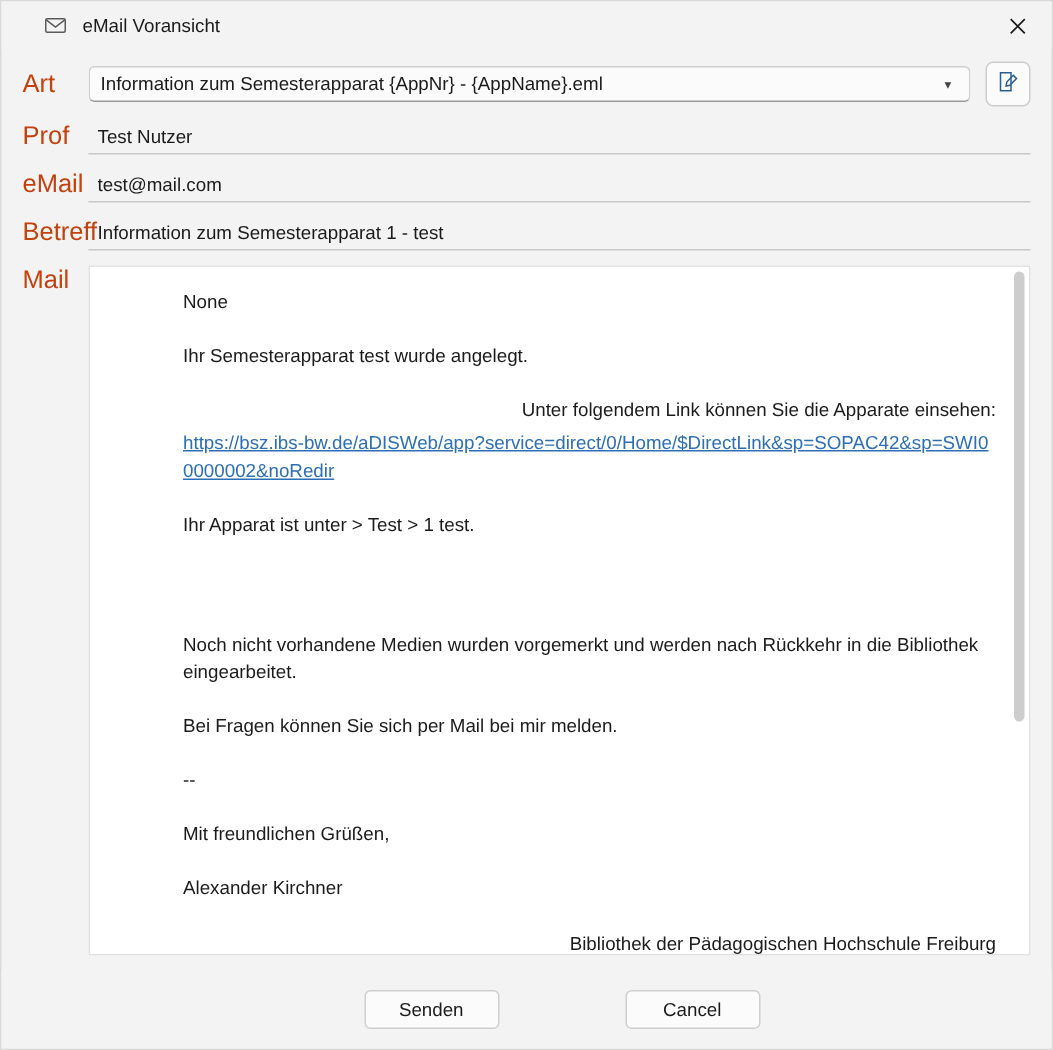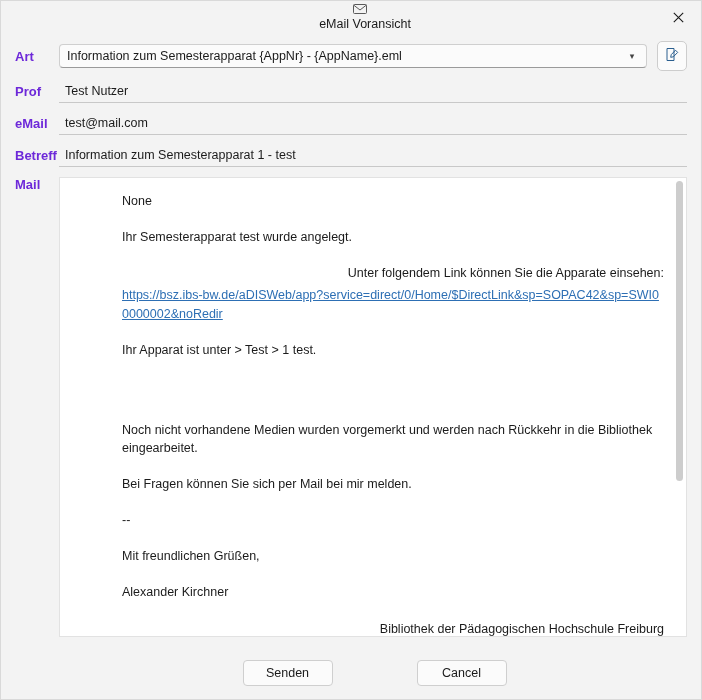--- a/index.html
+++ b/index.html
@@ -27,21 +27,20 @@
   }
   
   .titlebar {
     height: 32px;
     min-height: 32px;
     display: flex;
     align-items: center;
     background: #f3f3f3;
     padding-left: 28px;
     position: relative;
-    flex-direction: column;
   }
   .titlebar .app-icon {
     width: 16px;
     height: 16px;
     margin-right: 10px;
     display: inline-flex;
     align-items: center;
     justify-content: center;
     color: #5a5a5a;
   }
@@ -71,23 +70,22 @@
     overflow: hidden;
   }
   .row {
     display: flex;
     align-items: center;
     margin-top: 8px;
   }
   .label {
     width: 44px;
     min-width: 44px;
-    font-size: 13px;
-    color: #6d28d9;
-    font-weight: bold;
+    font-size: 17px;
+    color: #c2410c;
   }
   .field-wrap {
     flex: 1;
     display: flex;
     align-items: center;
   }
   .combo {
     flex: 1;
     height: 24px;
     border: 1px solid #cfcfcf;

